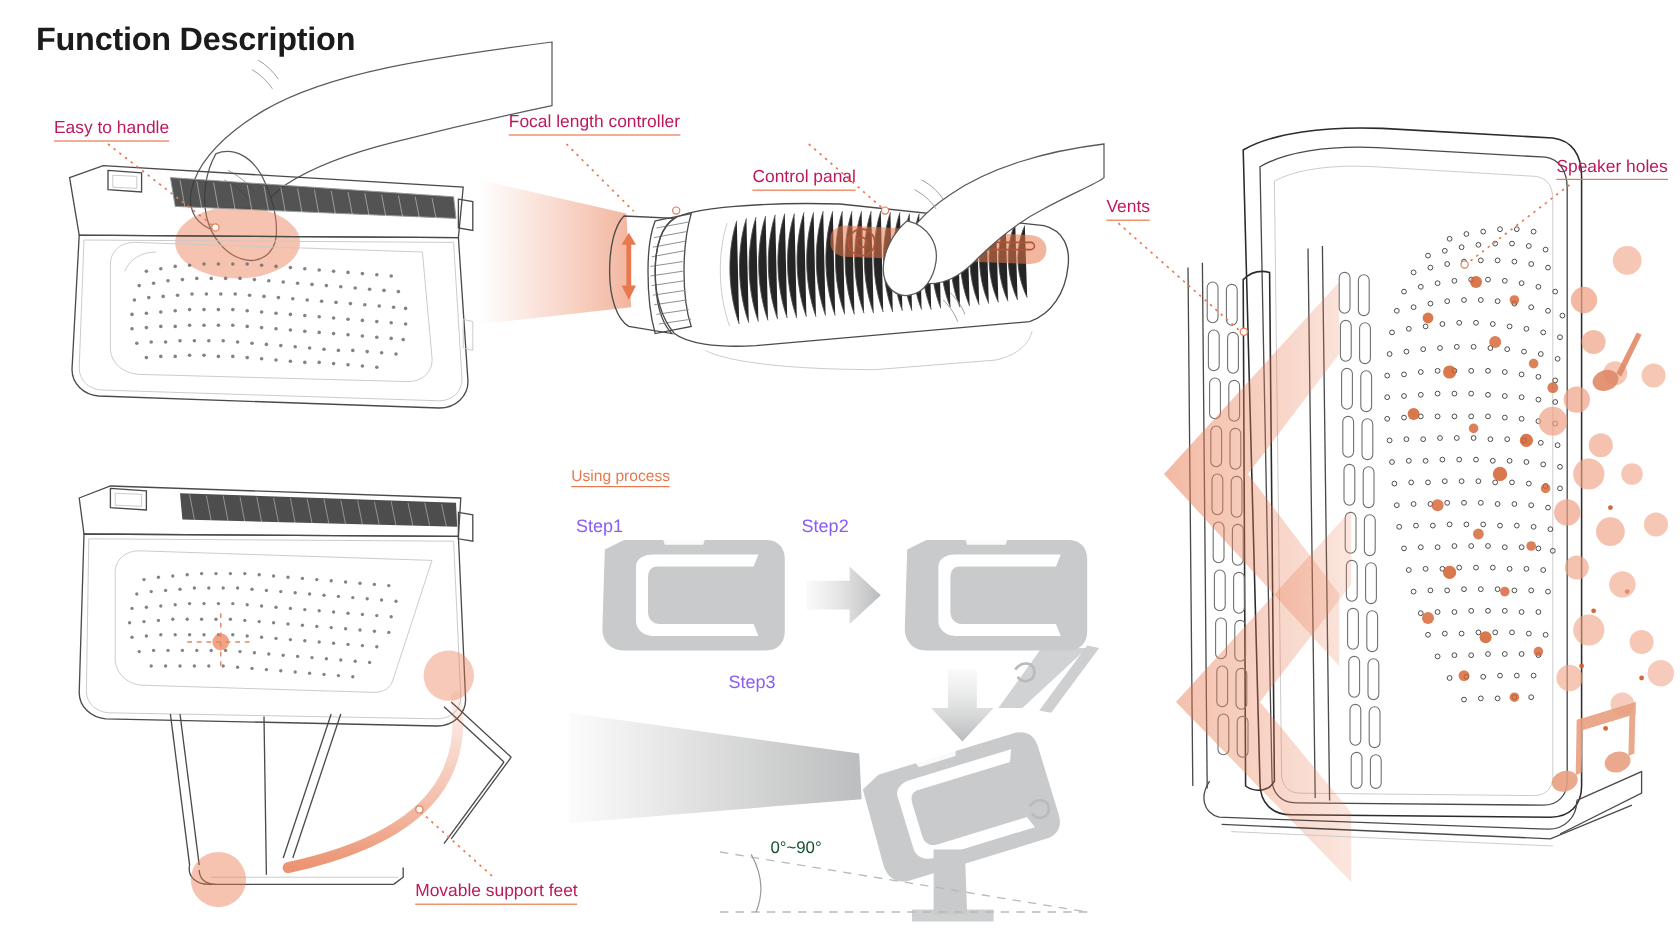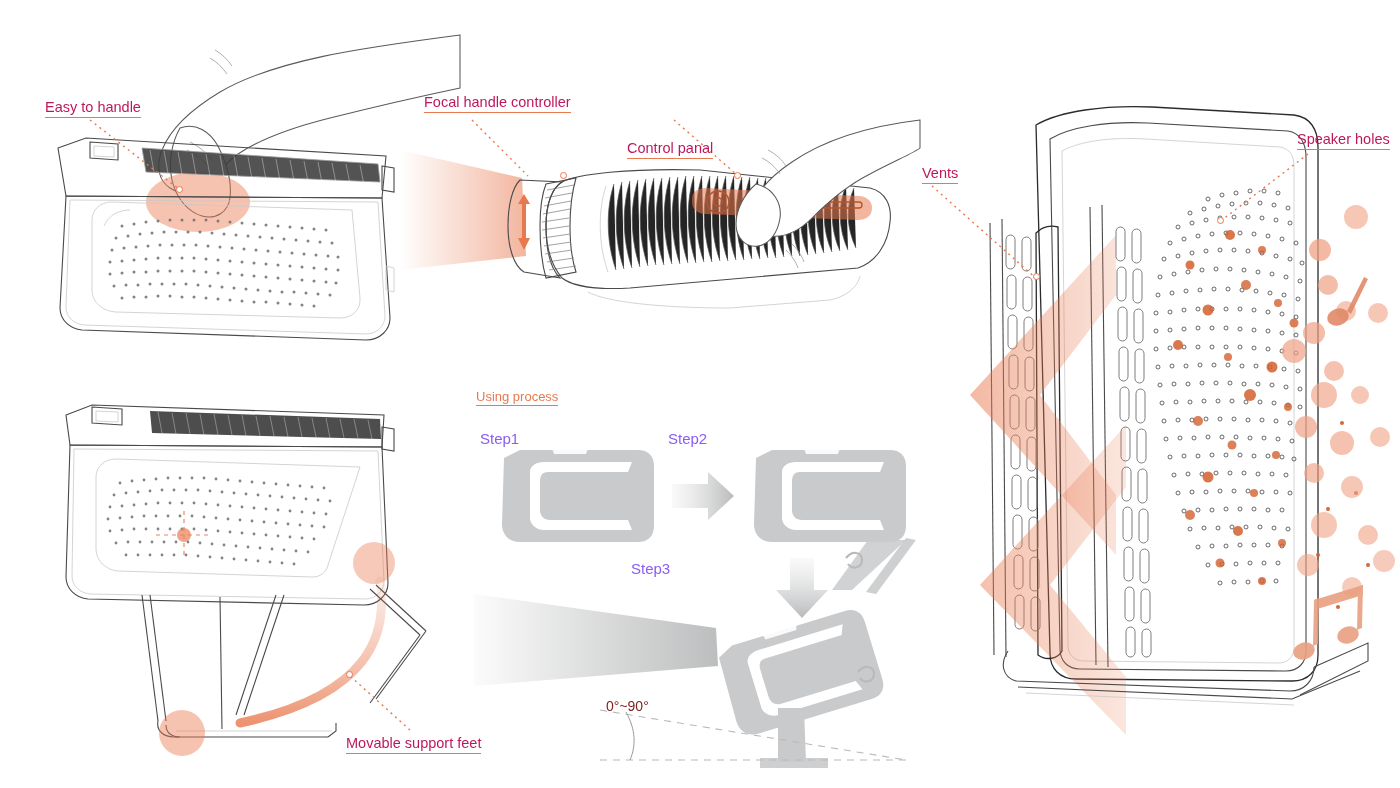--- a/index.html
+++ b/index.html
@@ -23,21 +23,21 @@
     position:absolute;white-space:nowrap;
     font-size:13px;color:#E8794F;
     border-bottom:1.3px solid #E8794F;padding-bottom:1px;
   }
   .step-label{
     position:absolute;white-space:nowrap;
     font-size:15px;color:#8b5cf6;
   }
   .angle-label{
     position:absolute;white-space:nowrap;
-    font-size:14px;color:#7f1d1d;
+    font-size:14px;color:#14532d;margin-left:36px;
   }
 
   
   .leader{position:absolute;pointer-events:none;}
   .dot-end{
     position:absolute;width:7px;height:7px;border-radius:50%;
     border:1.6px solid #E8794F;background:#fff;box-sizing:border-box;
   }
 
   svg{display:block;overflow:visible;}
@@ -47,20 +47,21 @@
   .ln-dk{fill:none;stroke:#2b2b2b;stroke-width:1.3;}
   .hand{fill:#ffffff;stroke:#5a5a5a;stroke-width:1.05;}
   .grey-sil{fill:#c9cacb;}
   .dashes{fill:none;stroke:#b9b9b9;stroke-width:1.1;stroke-dasharray:7 6;}
 </style>
 </head>
 <body>
 
 <div id="stage">
 
+  <div class="page-title">Function Description</div>
 
   <svg style="position:absolute;left:30px;top:30px;" width="420" height="330" viewBox="0 0 420 330">
 
     <path class="hand" d="M430 5 C 330 18, 245 30, 190 62 C 160 80, 140 100, 132 120
                           C 126 136, 128 150, 140 158 C 152 166, 168 164, 178 154
                           C 188 144, 196 132, 208 124 C 232 108, 268 96, 300 88
                           C 340 78, 392 66, 430 58 Z"></path>
 
     <path class="hand" d="M150 98 C 142 112, 138 132, 142 150 C 146 168, 158 182, 172 186
                           C 186 190, 198 182, 200 168 C 202 152, 196 132, 188 116
@@ -550,33 +551,33 @@
     <path class="ln-thin" d="M368 40 C 376 44, 382 50, 386 56"></path>
     <path class="ln-thin" d="M362 48 C 370 52, 376 58, 380 64"></path>
     <path class="ln-thin" d="M392 134 C 398 140, 402 146, 404 152"></path>
     <path class="ln-thin" d="M386 140 C 392 146, 396 152, 398 158"></path>
   </svg>
 
   <svg class="leader" style="left:470px;top:118px;" width="70" height="62">
     <path d="M2 2 L 58 58" stroke="#E8794F" stroke-width="1.4" stroke-dasharray="2 4" fill="none"></path>
   </svg>
   <div class="dot-end" style="left:560px;top:172px;"></div>
-  <div class="callout" style="left:424px;top:94px;">Focal handle controller</div>
+  <div class="callout" style="left:424px;top:94px;">Focal length controller</div>
 
   <svg class="leader" style="left:672px;top:118px;" width="80" height="62">
     <path d="M2 2 L 64 56" stroke="#E8794F" stroke-width="1.4" stroke-dasharray="2 4" fill="none"></path>
   </svg>
   <div class="dot-end" style="left:734px;top:172px;"></div>
   <div class="callout" style="left:627px;top:96px;margin-top:44px;">Control panal</div>
 
   <div class="section-label" style="left:476px;top:389px;">Using process</div>
 
   <div class="step-label" style="left:480px;top:430px;">Step1</div>
   <div class="step-label" style="left:668px;top:430px;">Step2</div>
-  <div class="step-label" style="left:607px;top:560px;margin-left:24px;">Step3</div>
+  <div class="step-label" style="left:607px;top:560px;">Step3</div>
   <div class="angle-label" style="left:606px;top:698px;">0°~90°</div>
 
   <svg style="position:absolute;left:460px;top:440px;" width="460" height="330" viewBox="0 0 460 330">
     <defs>
       <linearGradient id="arrgrad" x1="0" y1="0" x2="1" y2="0">
         <stop offset="0%" stop-color="#d9dadb" stop-opacity="0.15"></stop>
         <stop offset="100%" stop-color="#b9babb" stop-opacity="1"></stop>
       </linearGradient>
       <linearGradient id="arrgradv" x1="0" y1="0" x2="0" y2="1">
         <stop offset="0%" stop-color="#d9dadb" stop-opacity="0.15"></stop>

